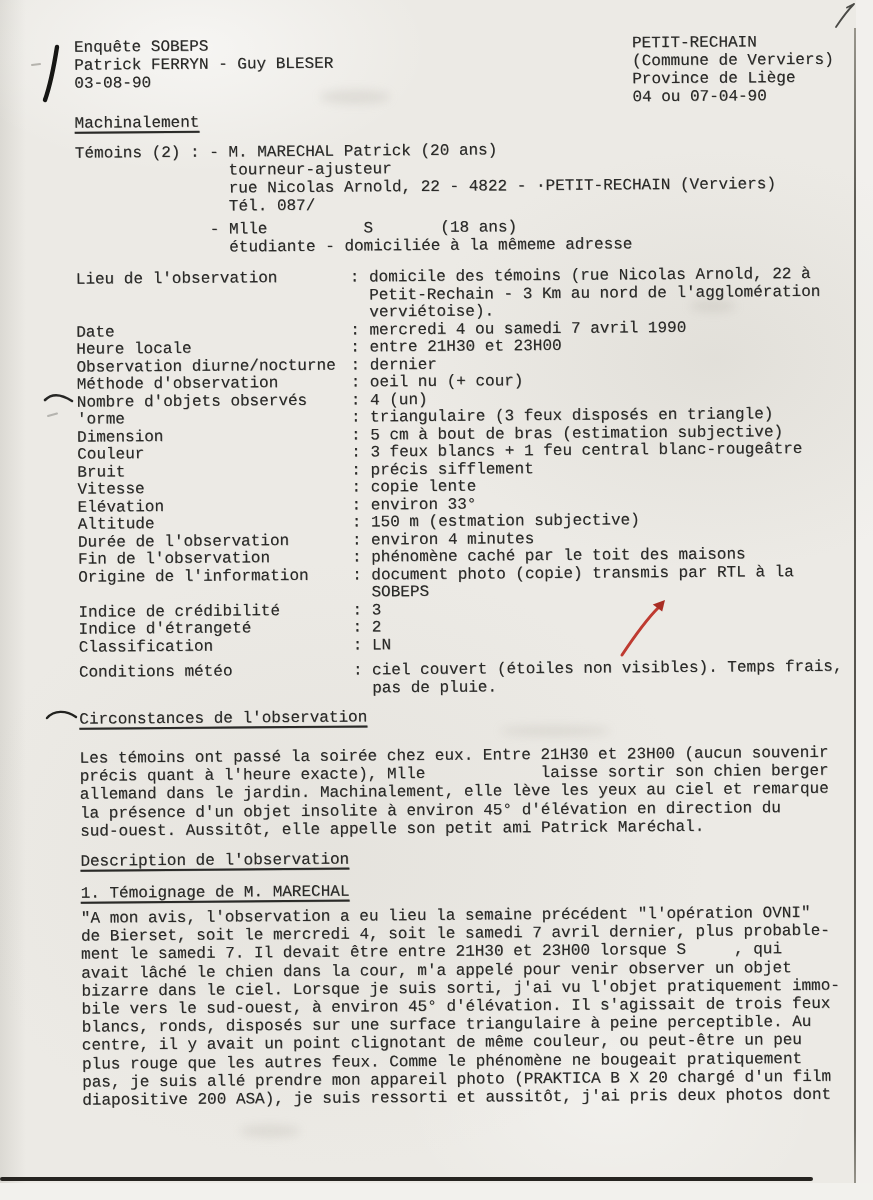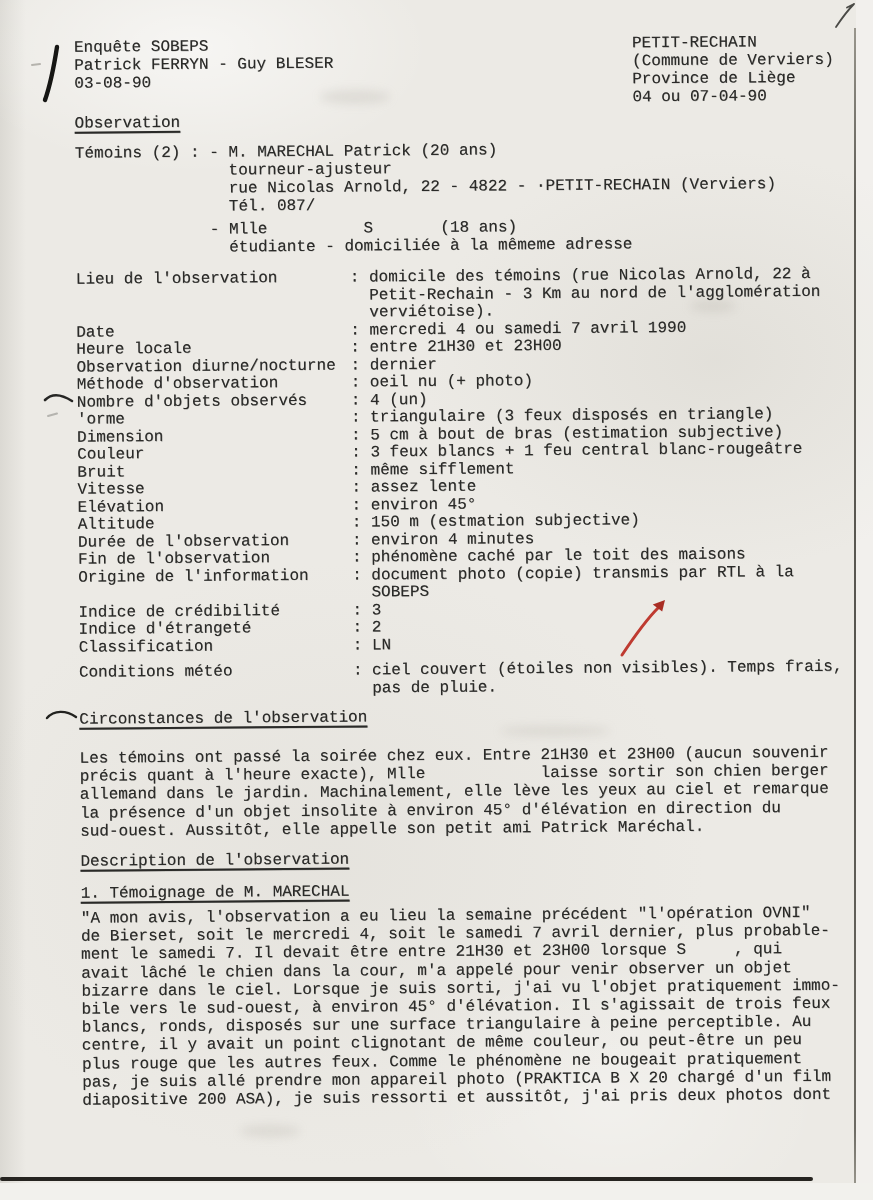--- a/index.html
+++ b/index.html
@@ -60,21 +60,21 @@
   <div class="sheet">
 
     <div class="block hdr-left">Enquête SOBEPS
 Patrick FERRYN - Guy BLESER
 03-08-90</div>
     <div class="block hdr-right">PETIT-RECHAIN
 (Commune de Verviers)
 Province de Liège
 04 ou 07-04-90</div>
 
-    <div class="block intro-h heading">Observation</div>
+    <div class="block intro-h heading">Machinalement</div>
 
     <div class="block wit1">Témoins (2) : - M. MARECHAL Patrick (20 ans)
                 tourneur-ajusteur
                 rue Nicolas Arnold, 22 - 4822 - ·PETIT-RECHAIN (Verviers)
                 Tél. 087/</div>
     <div class="block wit2">              - Mlle          S       (18 ans)
                 étudiante - domiciliée à la mêmeme adresse</div>
 
     <div class="fields">
       <div class="frow">
@@ -90,49 +90,49 @@
       <div class="frow">
           <div class="flabel">Heure locale</div>
           <div class="fvalue">: entre 21H30 et 23H00</div>
         </div>
       <div class="frow">
           <div class="flabel">Observation diurne/nocturne</div>
           <div class="fvalue">: dernier</div>
         </div>
       <div class="frow">
           <div class="flabel">Méthode d'observation</div>
-          <div class="fvalue">: oeil nu (+ photo)</div>
+          <div class="fvalue">: oeil nu (+ cour)</div>
         </div>
       <div class="frow">
           <div class="flabel">Nombre d'objets observés</div>
           <div class="fvalue">: 4 (un)</div>
         </div>
       <div class="frow">
           <div class="flabel">'orme</div>
           <div class="fvalue">: triangulaire (3 feux disposés en triangle)</div>
         </div>
       <div class="frow">
           <div class="flabel">Dimension</div>
           <div class="fvalue">: 5 cm à bout de bras (estimation subjective)</div>
         </div>
       <div class="frow">
           <div class="flabel">Couleur</div>
           <div class="fvalue">: 3 feux blancs + 1 feu central blanc-rougeâtre</div>
         </div>
       <div class="frow">
           <div class="flabel">Bruit</div>
-          <div class="fvalue">: même sifflement</div>
+          <div class="fvalue">: précis sifflement</div>
         </div>
       <div class="frow">
           <div class="flabel">Vitesse</div>
-          <div class="fvalue">: assez lente</div>
+          <div class="fvalue">: copie lente</div>
         </div>
       <div class="frow">
           <div class="flabel">Elévation</div>
-          <div class="fvalue">: environ 45°</div>
+          <div class="fvalue">: environ 33°</div>
         </div>
       <div class="frow">
           <div class="flabel">Altitude</div>
           <div class="fvalue">: 150 m (estmation subjective)</div>
         </div>
       <div class="frow">
           <div class="flabel">Durée de l'observation</div>
           <div class="fvalue">: environ 4 minutes</div>
         </div>
       <div class="frow">

